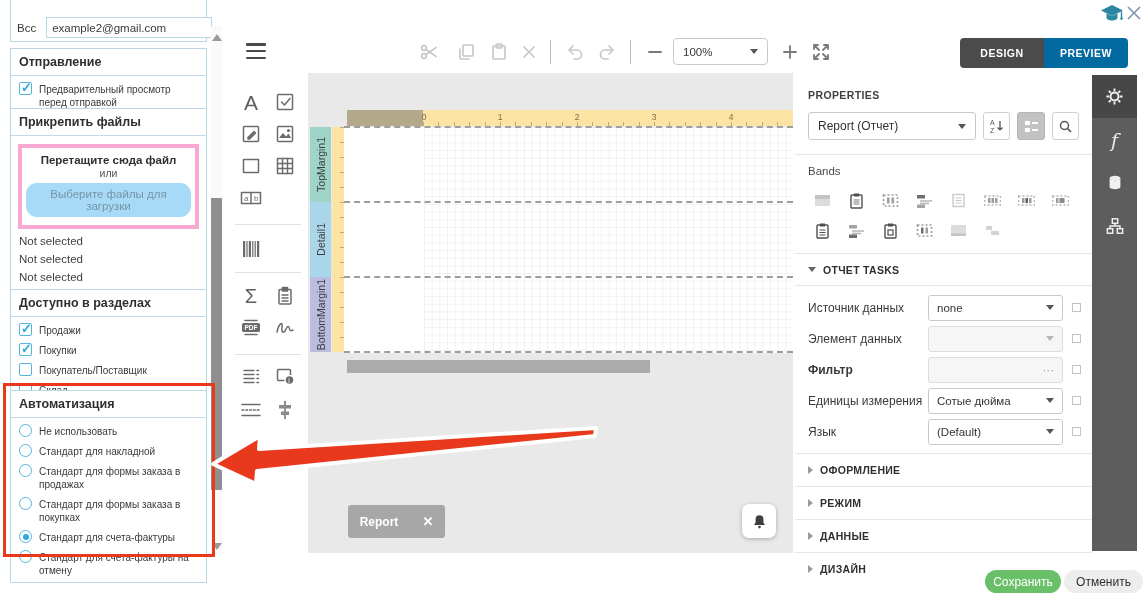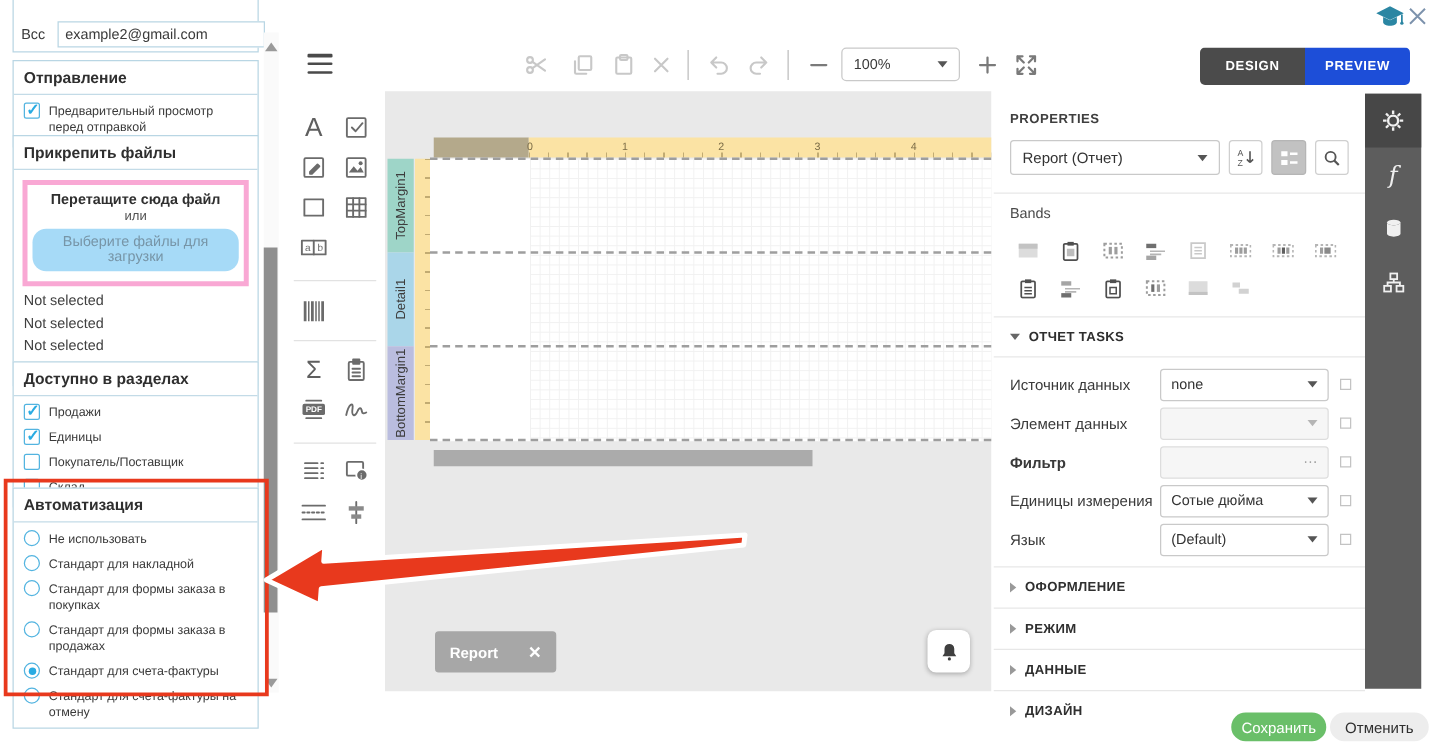--- a/index.html
+++ b/index.html
@@ -43,21 +43,21 @@
   .dtoolbar { position:absolute; left:228px; top:30px; width:864px; height:43px; background:#fff; }
   .titem { position:absolute; top:9px; width:26px; height:26px; display:flex; align-items:center; justify-content:center; }
   .tsep { position:absolute; top:10px; width:1px; height:24px; background:#bdbdbd; }
   .burger { position:absolute; left:18px; top:13px; width:20px; height:16px; display:flex; flex-direction:column; justify-content:space-between; }
   .burger span { display:block; height:2.5px; background:#4a4a4a; border-radius:1px; }
   .zoombox { position:absolute; left:445px; top:8px; width:95px; height:27px; border:1px solid #c9c9c9; border-radius:4px; background:#fff; display:flex; align-items:center; justify-content:space-between; padding:0 9px; font-size:11.5px; color:#3a3a3a; }
   .caret { width:0; height:0; border-left:4px solid transparent; border-right:4px solid transparent; border-top:5px solid #555; }
   .mode-switch { position:absolute; left:732px; top:8px; width:168px; height:30px; border-radius:4px; overflow:hidden; display:flex; }
   .mode-btn { width:84px; height:30px; display:flex; align-items:center; justify-content:center; font-size:10.5px; font-weight:bold; color:#fff; letter-spacing:.5px; }
   .mode-design { background:#4b4b4b; }
-  .mode-preview { background:#1d4ed8; }
+  .mode-preview { background:#0369a1; }
 
   
   .toolbox { position:absolute; left:228px; top:73px; width:80px; height:480px; background:#fff; }
   .tool { position:absolute; width:26px; height:26px; display:flex; align-items:center; justify-content:center; }
   .tool .glyph { font-size:21px; color:#5f5f5f; line-height:1; }
   .tb-div { position:absolute; left:7px; width:66px; height:1px; background:#e2e2e2; }
   .ic { stroke:#6b6b6b; fill:none; stroke-width:1.5; stroke-linecap:round; stroke-linejoin:round; }
   .icl { stroke:#c8c8c8; fill:none; stroke-width:1.7; stroke-linecap:round; stroke-linejoin:round; }
   .icm { stroke:#7a7a7a; fill:none; stroke-width:1.8; stroke-linecap:round; }
 
@@ -159,21 +159,21 @@
   </div>
 
   <div class="lp-sec sec-avail">
     <div class="sec-title">Доступно в разделах</div>
     <div class="opt-row">
       <span class="cb on"></span>
       <span class="olbl">Продажи</span>
     </div>
     <div class="opt-row">
       <span class="cb on"></span>
-      <span class="olbl">Единицы</span>
+      <span class="olbl">Покупки</span>
     </div>
     <div class="opt-row">
       <span class="cb"></span>
       <span class="olbl">Покупатель/Поставщик</span>
     </div>
     <div class="opt-row">
       <span class="cb"></span>
       <span class="olbl">Склад</span>
     </div>
   </div>
@@ -183,25 +183,25 @@
     <div class="opt-row">
       <span class="rd"></span>
       <span class="olbl">Не использовать</span>
     </div>
     <div class="opt-row">
       <span class="rd"></span>
       <span class="olbl">Стандарт для накладной</span>
     </div>
     <div class="opt-row">
       <span class="rd"></span>
+      <span class="olbl">Стандарт для формы заказа в продажах</span>
+    </div>
+    <div class="opt-row">
+      <span class="rd"></span>
       <span class="olbl">Стандарт для формы заказа в покупках</span>
-    </div>
-    <div class="opt-row">
-      <span class="rd"></span>
-      <span class="olbl">Стандарт для формы заказа в продажах</span>
     </div>
     <div class="opt-row">
       <span class="rd on"></span>
       <span class="olbl">Стандарт для счета-фактуры</span>
     </div>
     <div class="opt-row">
       <span class="rd"></span>
       <span class="olbl">Стандарт для счета-фактуры на отмену</span>
     </div>
   </div>

